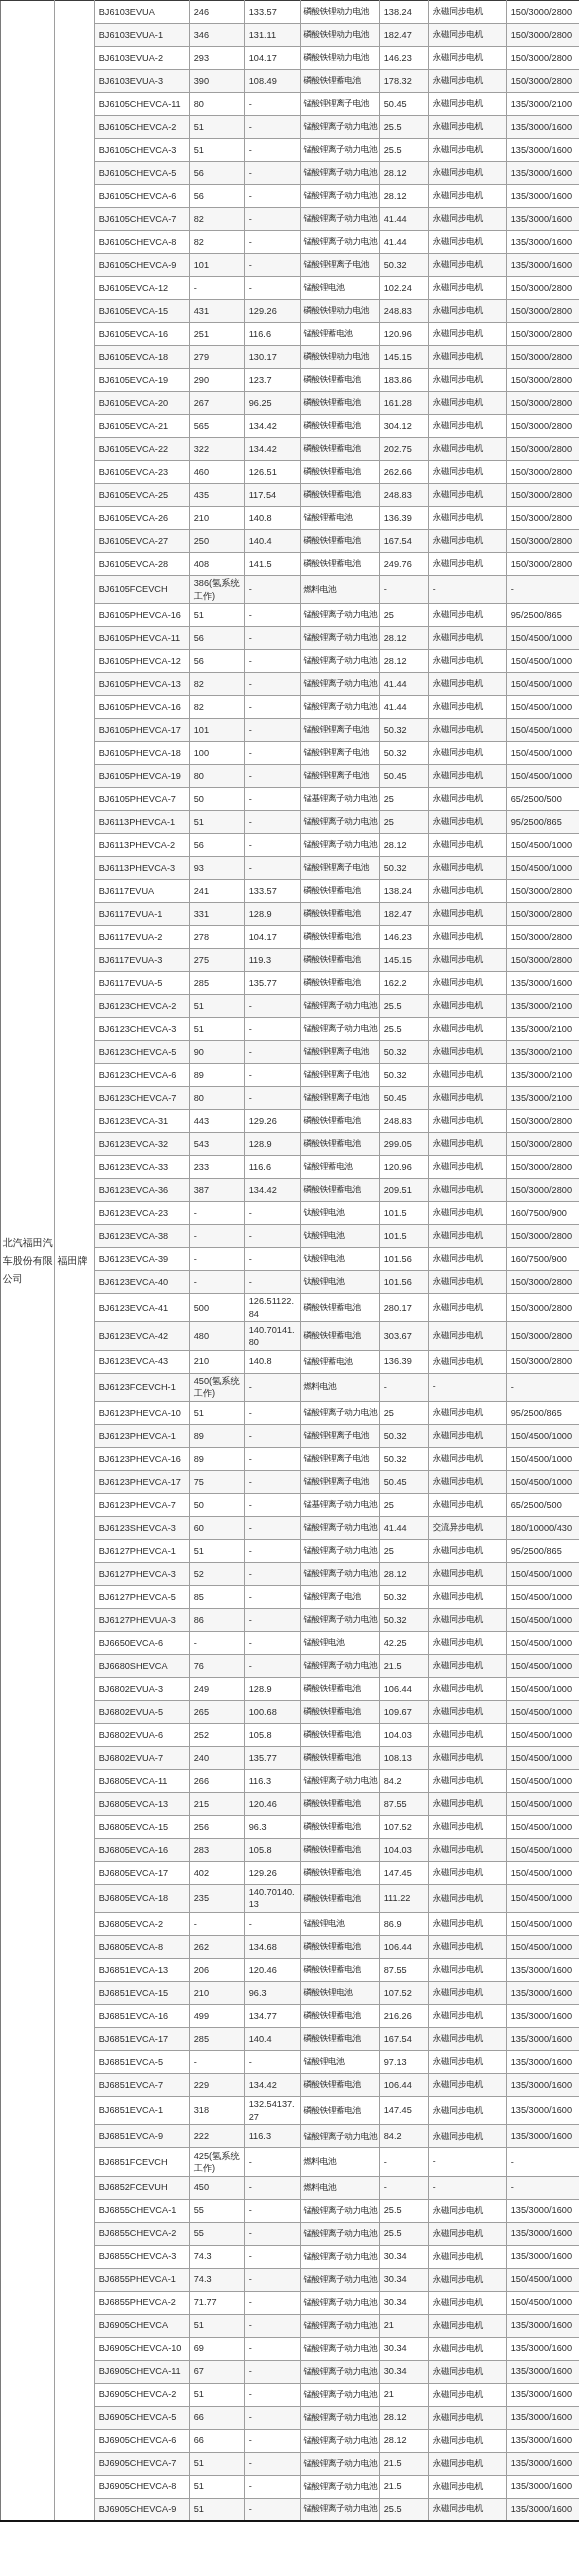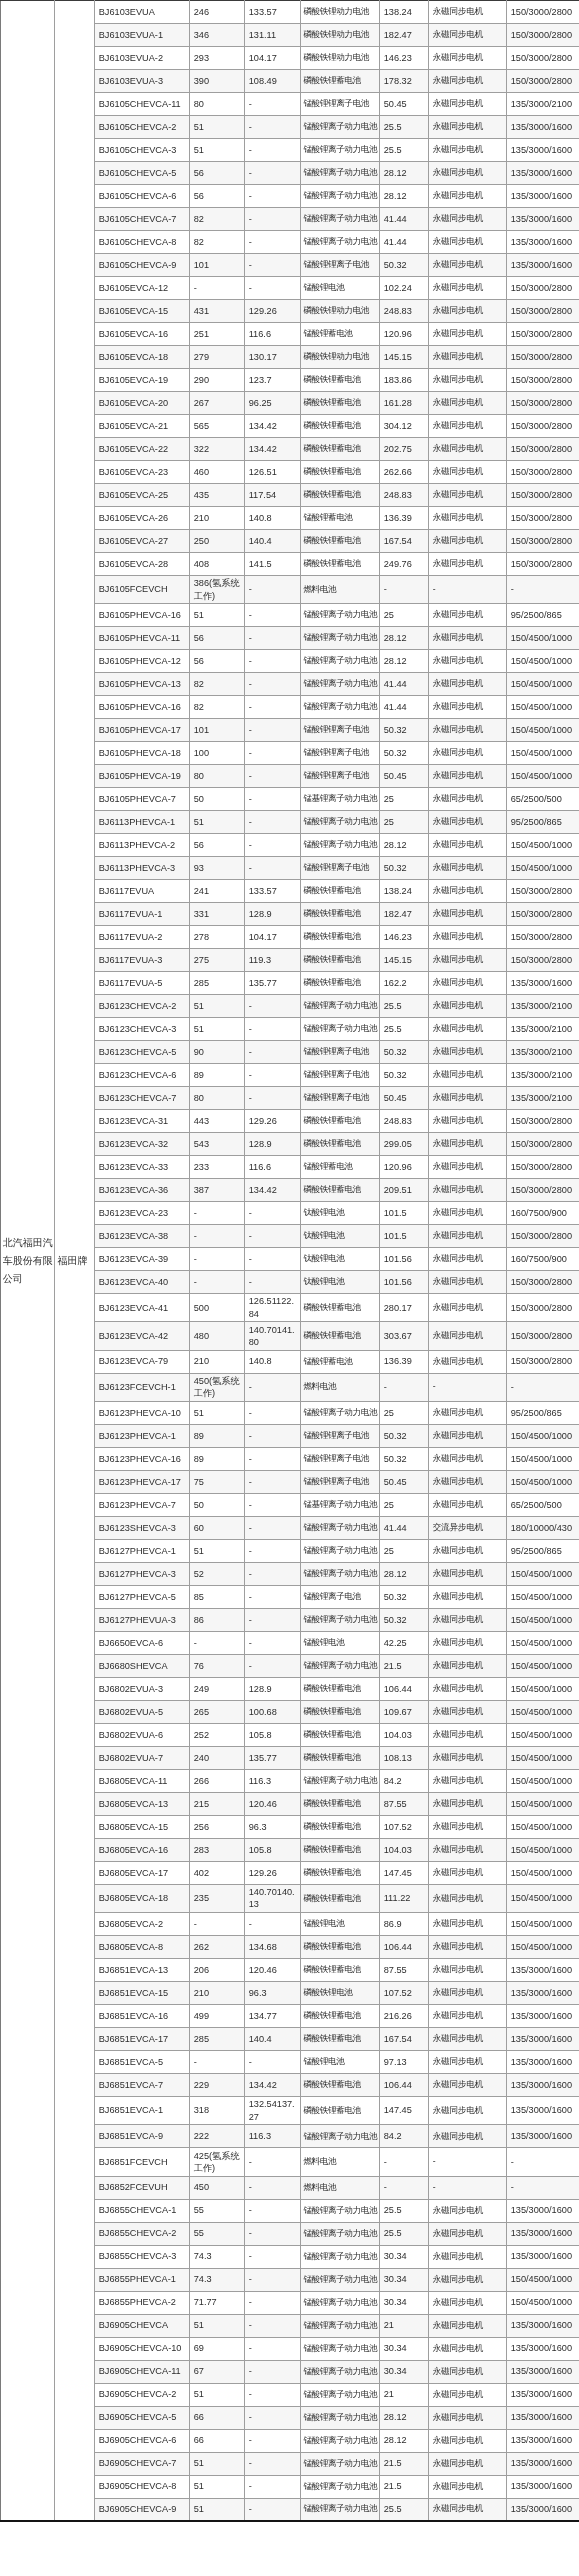--- a/index.html
+++ b/index.html
@@ -582,21 +582,21 @@
       <tr>
     <td class="c0">BJ6123EVCA-42</td>
     <td class="c1">480</td>
     <td class="c2">140.70141.80</td>
     <td class="c3">磷酸铁锂蓄电池</td>
     <td class="c4">303.67</td>
     <td class="c5">永磁同步电机</td>
     <td class="c6">150/3000/2800</td>
   </tr>
       <tr>
-    <td class="c0">BJ6123EVCA-79</td>
+    <td class="c0">BJ6123EVCA-43</td>
     <td class="c1">210</td>
     <td class="c2">140.8</td>
     <td class="c3">锰酸锂蓄电池</td>
     <td class="c4">136.39</td>
     <td class="c5">永磁同步电机</td>
     <td class="c6">150/3000/2800</td>
   </tr>
       <tr>
     <td class="c0">BJ6123FCEVCH-1</td>
     <td class="c1">450(氢系统工作)</td>

